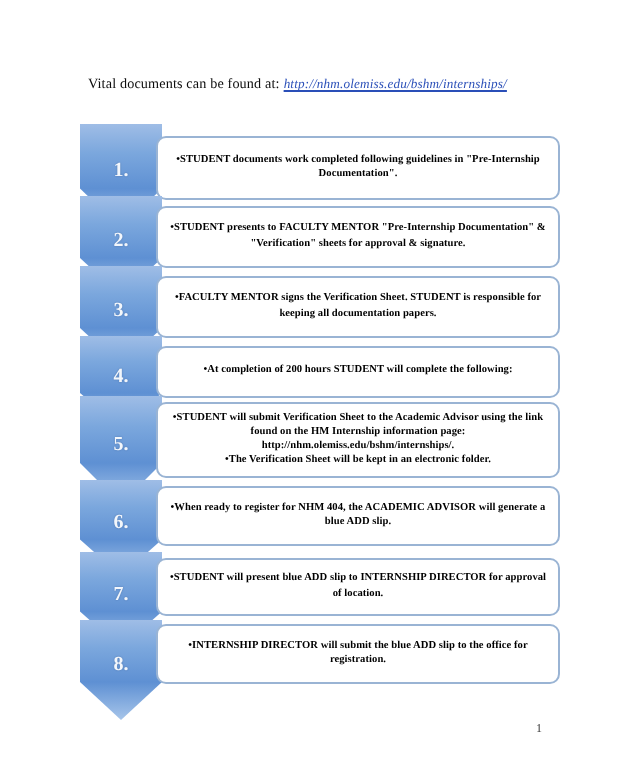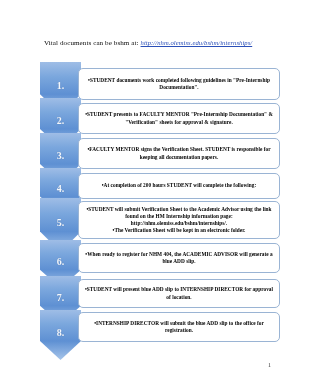--- a/index.html
+++ b/index.html
@@ -113,21 +113,21 @@
     font-size: 6px;
     color: #3b3b3b;
   }
 </style>
 </head>
 <body>
 
 <div class="page">
 
   <div class="header-line">
-    <span class="lead">Vital documents can be bshm at:</span><a class="url" href="#">http://nhm.olemiss.edu/bshm/internships/</a>
+    <span class="lead">Vital documents can be found at:</span><a class="url" href="#">http://nhm.olemiss.edu/bshm/internships/</a>
   </div>
 
   <div class="flow" id="flow-root">
       <div class="row">
         <div class="chevron" style="top: 2px; height: 52px;">
           <span class="chevron-num">1.</span>
         </div>
         <div class="callout" style="top: 8px; height: 32px;">
           <div class="callout-text">•STUDENT documents work completed following guidelines in "Pre-Internship Documentation".</div>
         </div>

